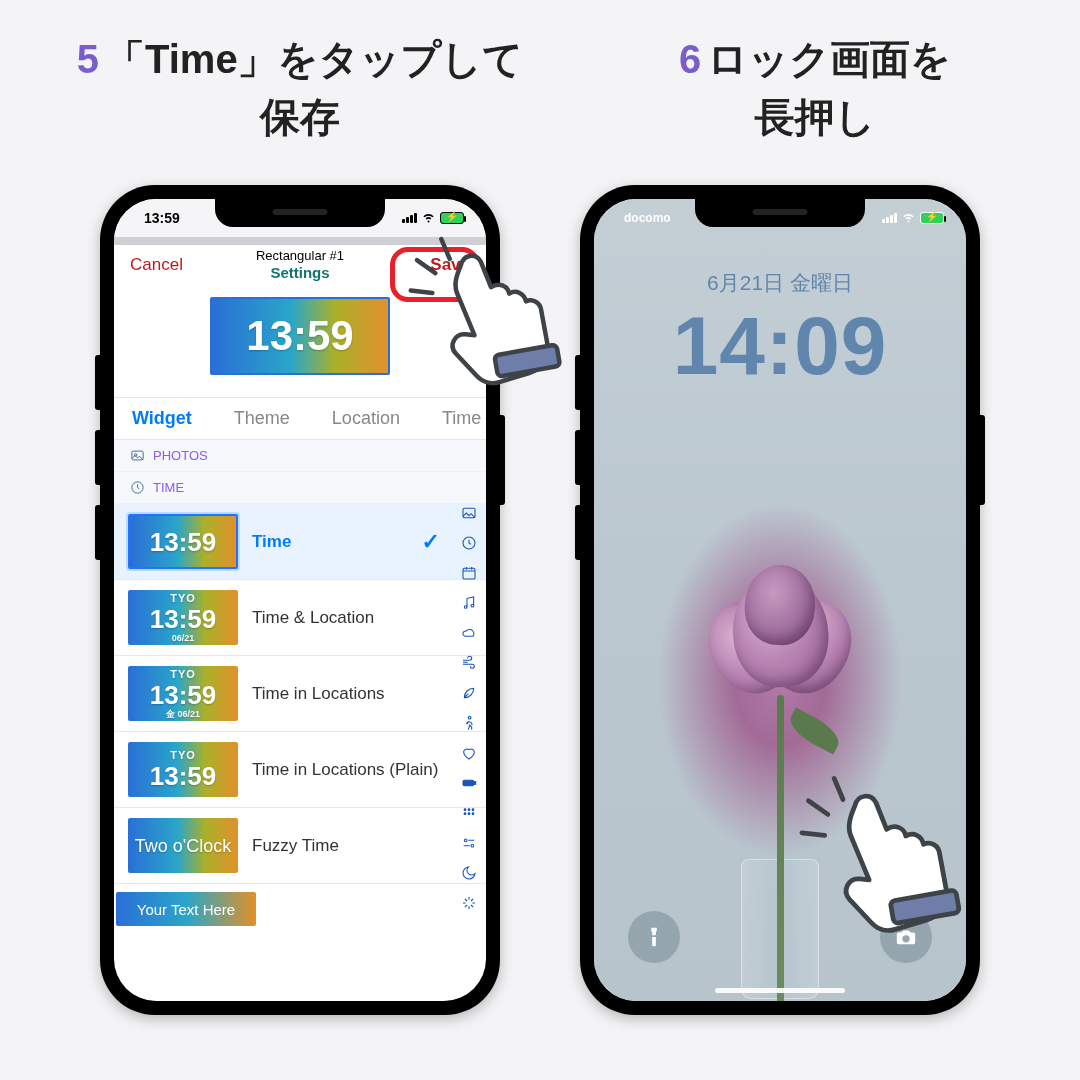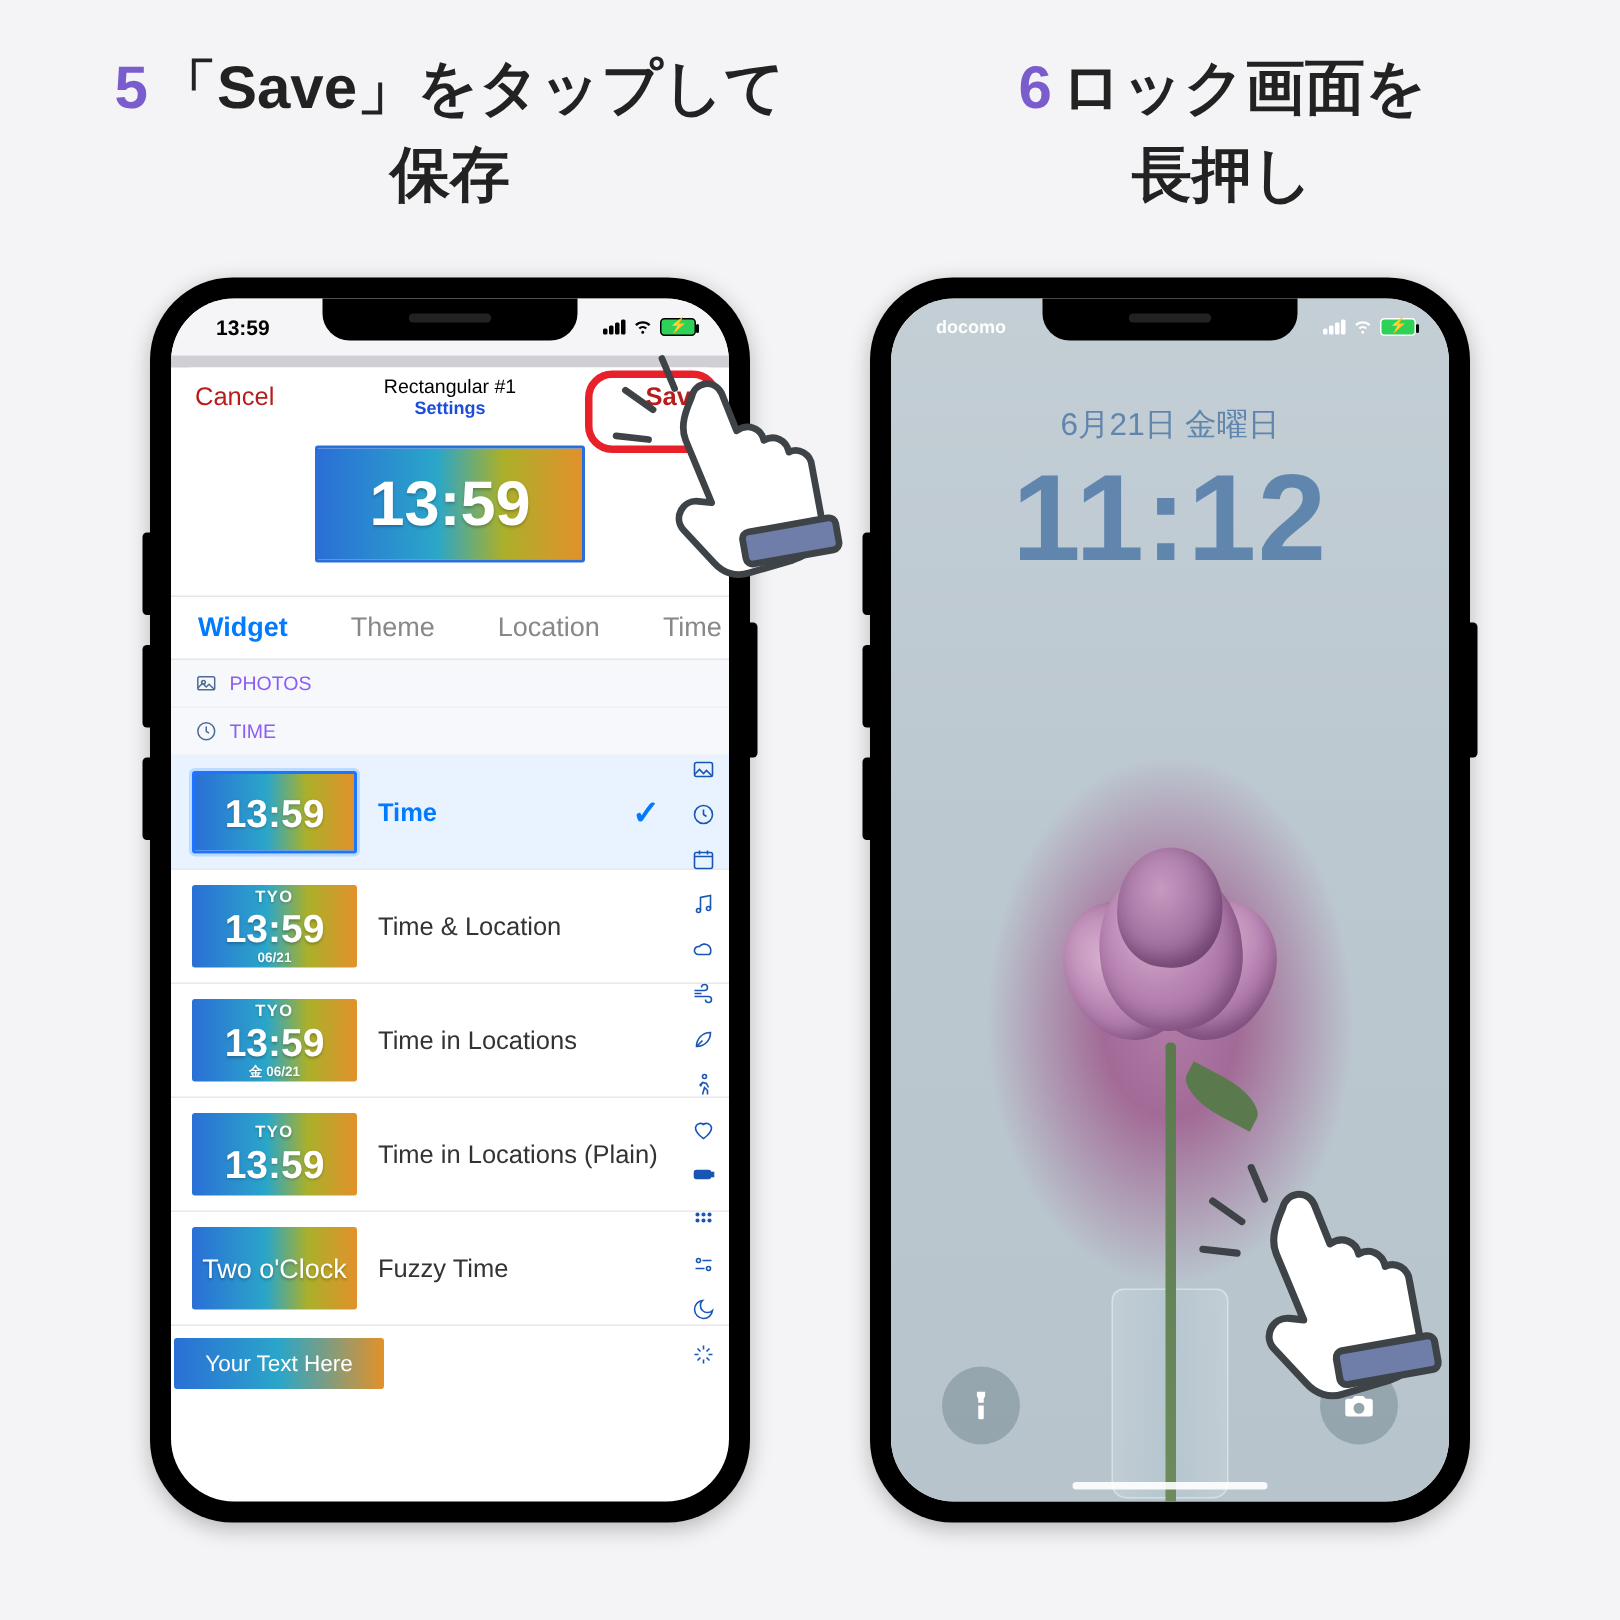--- a/index.html
+++ b/index.html
@@ -84,21 +84,21 @@
 
   .modal-gap{height:8px;background:#d0d0d4;}
   .modal{background:#fff;border-radius:14px 14px 0 0;}
   .navbar{
     display:flex;align-items:center;justify-content:space-between;
     padding:10px 16px 8px;position:relative;
   }
   .navbar .btn{color:#b91c1c;font-size:17px}
   .navbar .center{position:absolute;left:50%;transform:translateX(-50%);text-align:center;line-height:1.15}
   .navbar .center .title{font-size:13px;color:#000}
-  .navbar .center .sub{font-size:12px;color:#1d4ed8;font-weight:600}
+  .navbar .center .sub{font-size:15px;color:#0f766e;font-weight:600}
 
   .save-ring{
     position:absolute; right:6px; top:2px;
     width:90px; height:55px;
     border:5px solid #e8202a; border-radius:18px;
     pointer-events:none;
   }
 
   .preview-wrap{display:flex;justify-content:center;padding:14px 0 22px}
   .grad-tile{
@@ -199,21 +199,21 @@
   .hand .rays line{stroke:#3e4348;stroke-width:5;stroke-linecap:round}
   .hand .glove{fill:#fff;stroke:#3e4348;stroke-width:5;stroke-linejoin:round}
   .hand .cuff{fill:#6e7ea8;stroke:#3e4348;stroke-width:5}
   #hand-left{left:390px;top:250px;transform:rotate(-18deg) scale(.9)}
   #hand-right{left:780px;top:790px;transform:rotate(-18deg) scale(.95)}
 </style>
 </head>
 <body>
 
 <div id="cap5" class="step-caption">
-  <span class="num">5</span><span>「Save」をタップして</span><br>
+  <span class="num">5</span><span>「Time」をタップして</span><br>
   <span>保存</span>
 </div>
 <div id="cap6" class="step-caption">
   <span class="num">6</span><span>ロック画面を</span><br>
   <span>長押し</span>
 </div>
 
 <div class="phone" id="phone-left">
   <div class="notch"></div>
   <div class="screen">
@@ -426,21 +426,21 @@
         <span>
           <svg viewBox="0 0 24 24" width="15" height="15">
               <path fill="#fff" d="M12 18.5a1.6 1.6 0 1 0 0 3.2 1.6 1.6 0 0 0 0-3.2zm-4.6-3.4 1.8 1.8a4 4 0 0 1 5.6 0l1.8-1.8a6.6 6.6 0 0 0-9.2 0zm-3.6-3.6 1.8 1.8a9.1 9.1 0 0 1 12.8 0l1.8-1.8a11.7 11.7 0 0 0-16.4 0z"></path>
             </svg>
         </span>
         <span class="sb-batt charging"></span>
       </span>
     </div>
 
     <div class="lock-date">6月21日 金曜日</div>
-    <div class="lock-time">11:12</div>
+    <div class="lock-time">14:09</div>
 
     <div class="rose">
       <div class="bloom">
         <div class="petal p2"></div>
           <div class="petal p3"></div>
         <div class="petal p1"></div>
           <div class="petal p4"></div>
       </div>
       <div class="stem"></div>
     </div>

